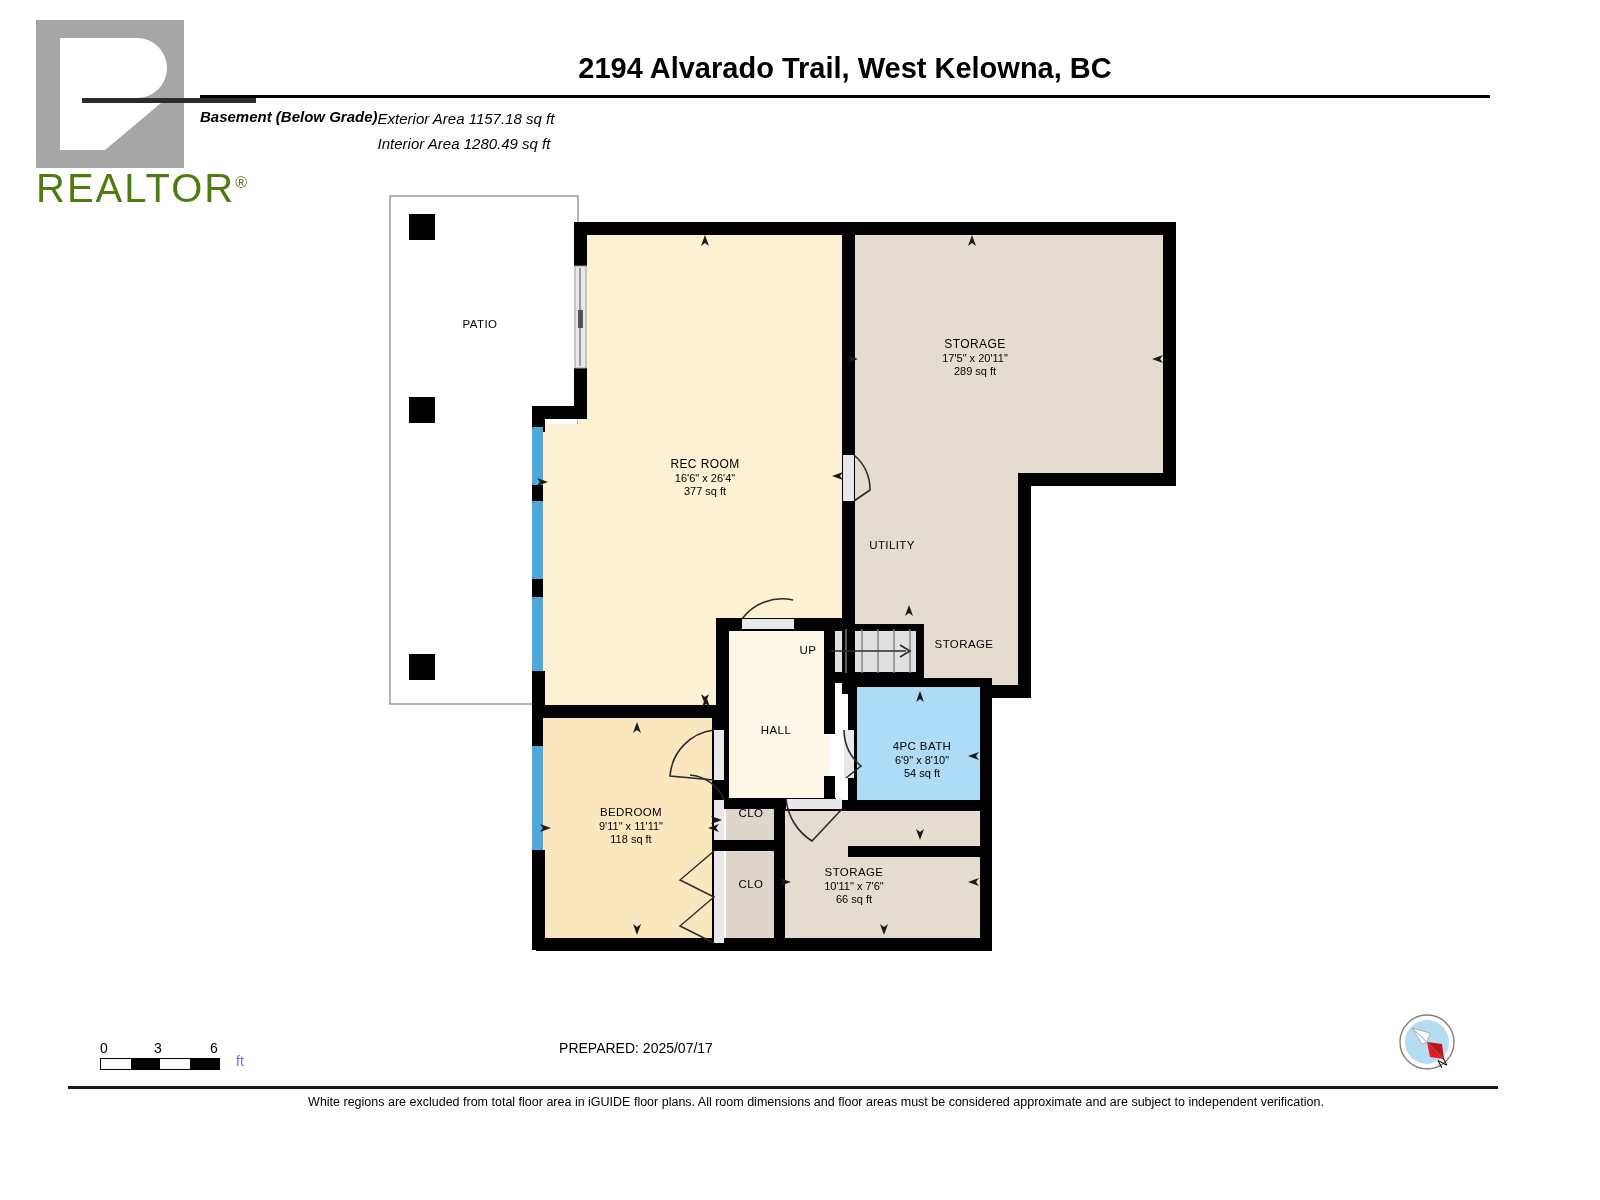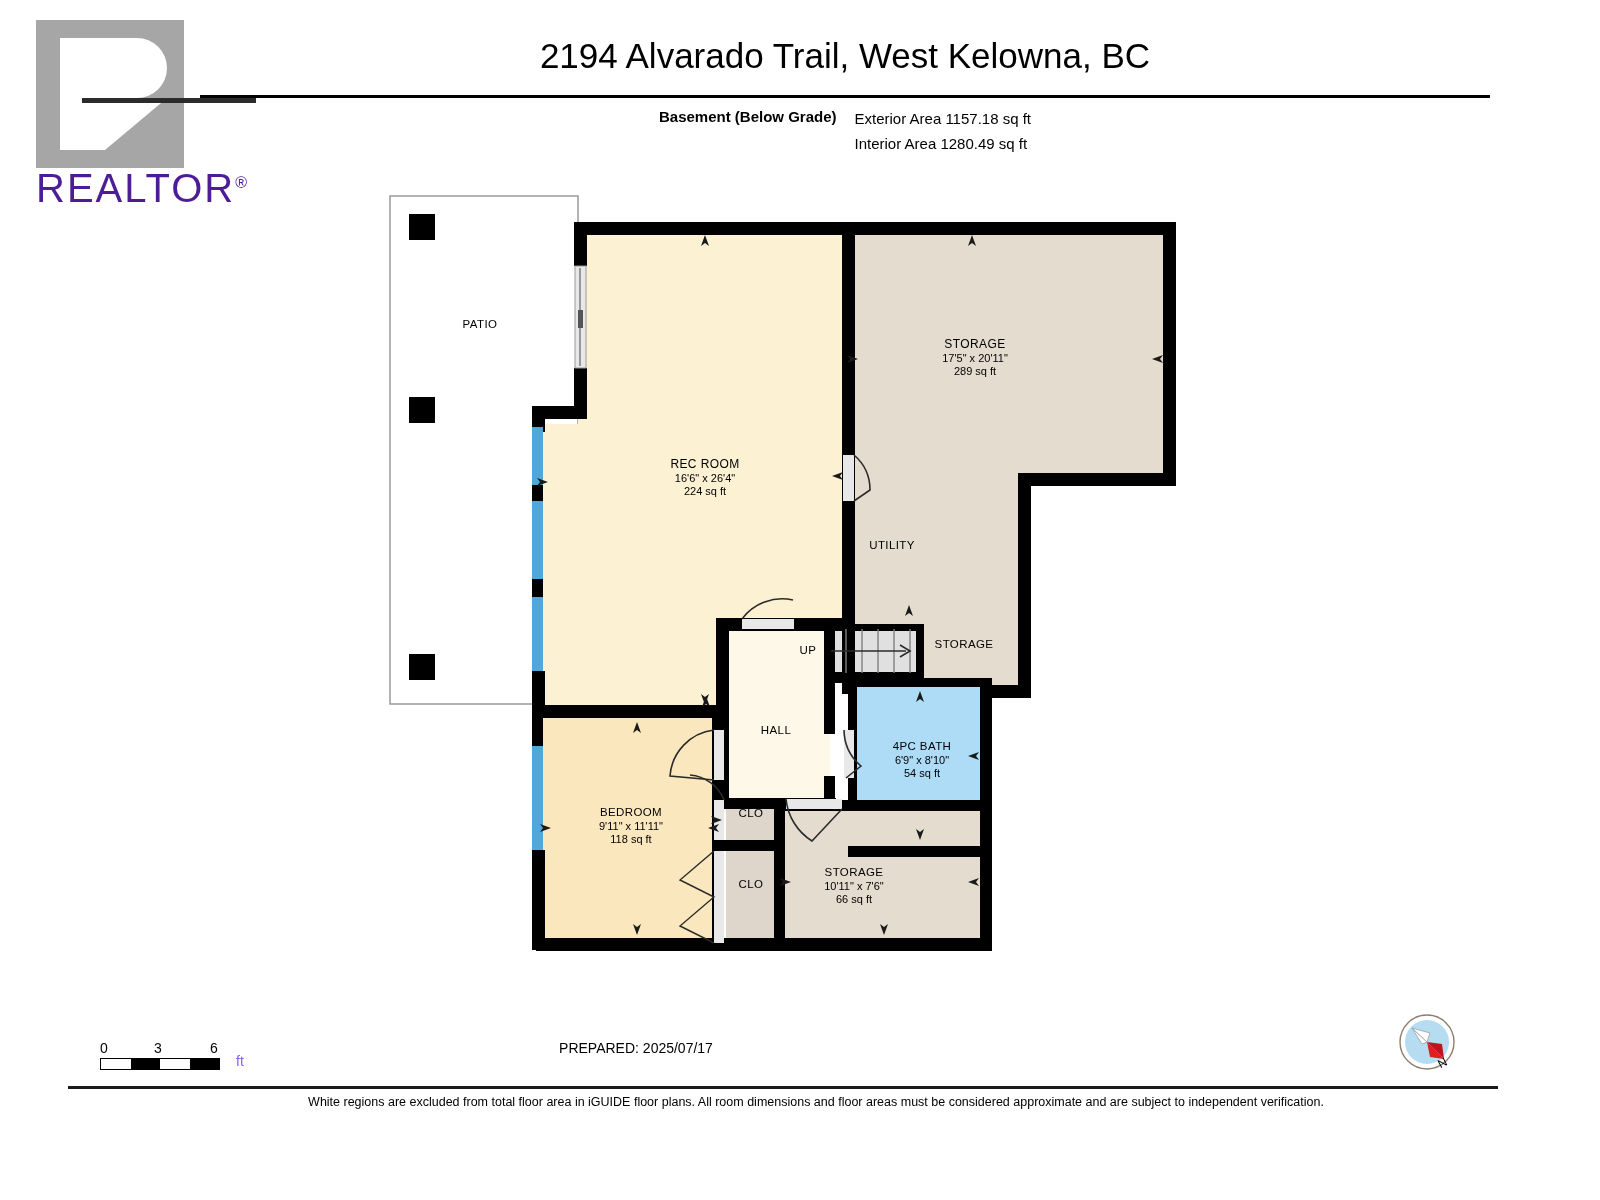--- a/index.html
+++ b/index.html
@@ -45,40 +45,40 @@
   }
   .rl-bar {
     position: absolute; left: 46px; top: 78px;
     width: 174px; height: 5px;
     background: #2b2b2b;
   }
   #realtor-word {
     position: absolute; left: 0; top: 146px;
     width: 200px;
     font-size: 40px; letter-spacing: 2px;
-    color: #4c1d95;
+    color: #4d7c0f;
     font-family: "Liberation Sans", sans-serif;
   }
   #realtor-word sup { font-size: 16px; vertical-align: super; }
 
   
   #title {
-    position: absolute; left: 200px; top: 36px; width: 1290px;
+    position: absolute; left: 200px; top: 52px; width: 1290px;
     text-align: center;
-    font-size: 35px; font-weight: normal; color: #000;
+    font-size: 29px; font-weight: bold; color: #000;
     letter-spacing: 0px;
   }
   #title-rule {
     position: absolute; left: 200px; top: 95px;
     width: 1290px; height: 3px; background: #000;
   }
   #subhead {
     position: absolute; left: 200px; top: 106px; width: 1290px;
-    display: flex; justify-content: center; align-items: flex-start;
-    gap: 18px;
+    display: flex; align-items: flex-start;
+    font-style: italic;
   }
   #floor-label { font-size: 15px; font-weight: bold; color: #000; padding-top: 2px; }
   #area-lines { font-size: 15px; color: #000; line-height: 25px; }
 
   
   #plan {
     position: absolute; left: 0; top: 0; width: 1600px; height: 1200px;
     pointer-events: none;
   }
 
@@ -295,21 +295,21 @@
     </g>
   </svg>
 
   <div class="room-label" style="left:440px; top:318px; width:80px;">
     <span class="rl-name">PATIO</span>
   </div>
 
   <div class="room-label label-lg" style="left:642px; top:458px; width:126px;">
     <span class="rl-name">REC ROOM</span>
     <span class="rl-dim">16'6" x 26'4"</span>
-    <span class="rl-area">224 sq ft</span>
+    <span class="rl-area">377 sq ft</span>
   </div>
 
   <div class="room-label label-lg" style="left:912px; top:338px; width:126px;">
     <span class="rl-name">STORAGE</span>
     <span class="rl-dim">17'5" x 20'11"</span>
     <span class="rl-area">289 sq ft</span>
   </div>
 
   <div class="room-label" style="left:850px; top:539px; width:84px;">
     <span class="rl-name">UTILITY</span>

